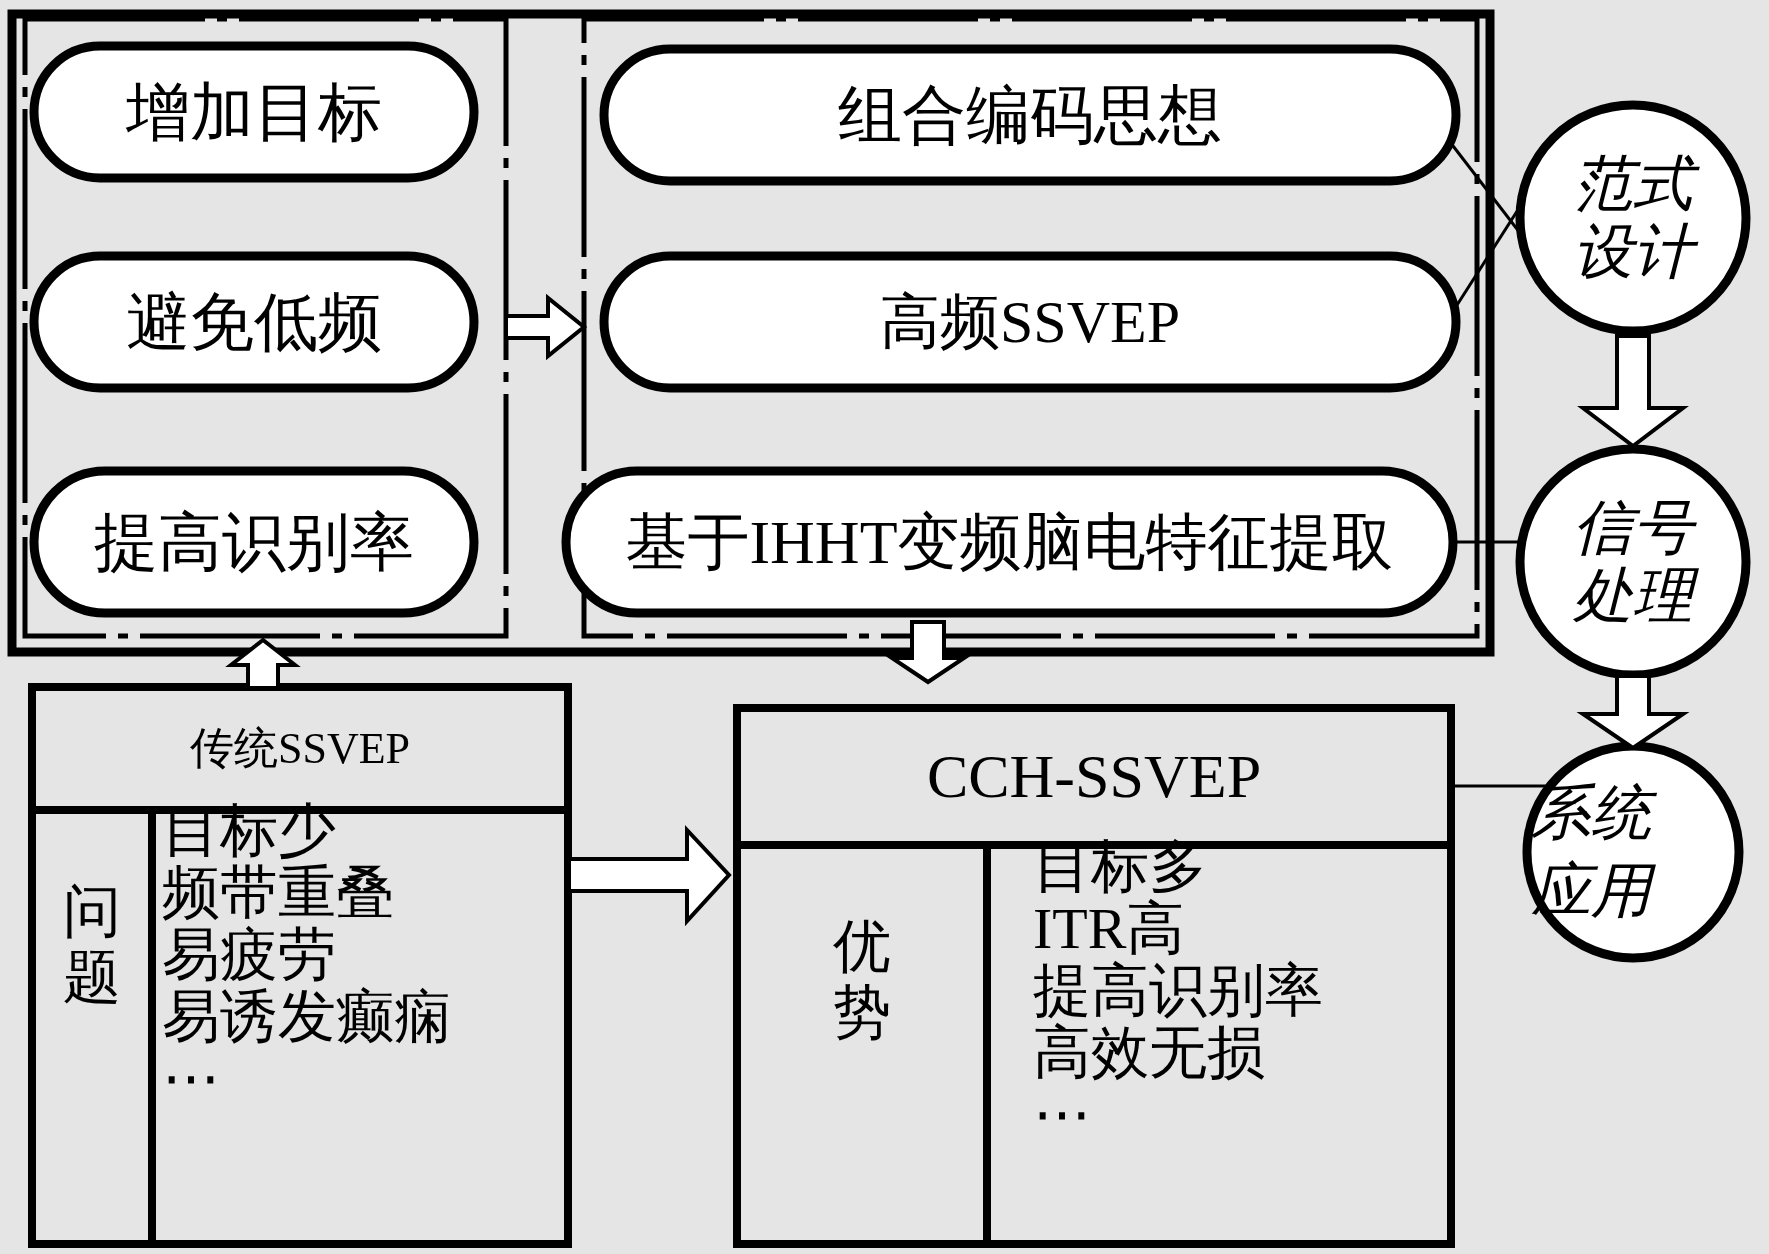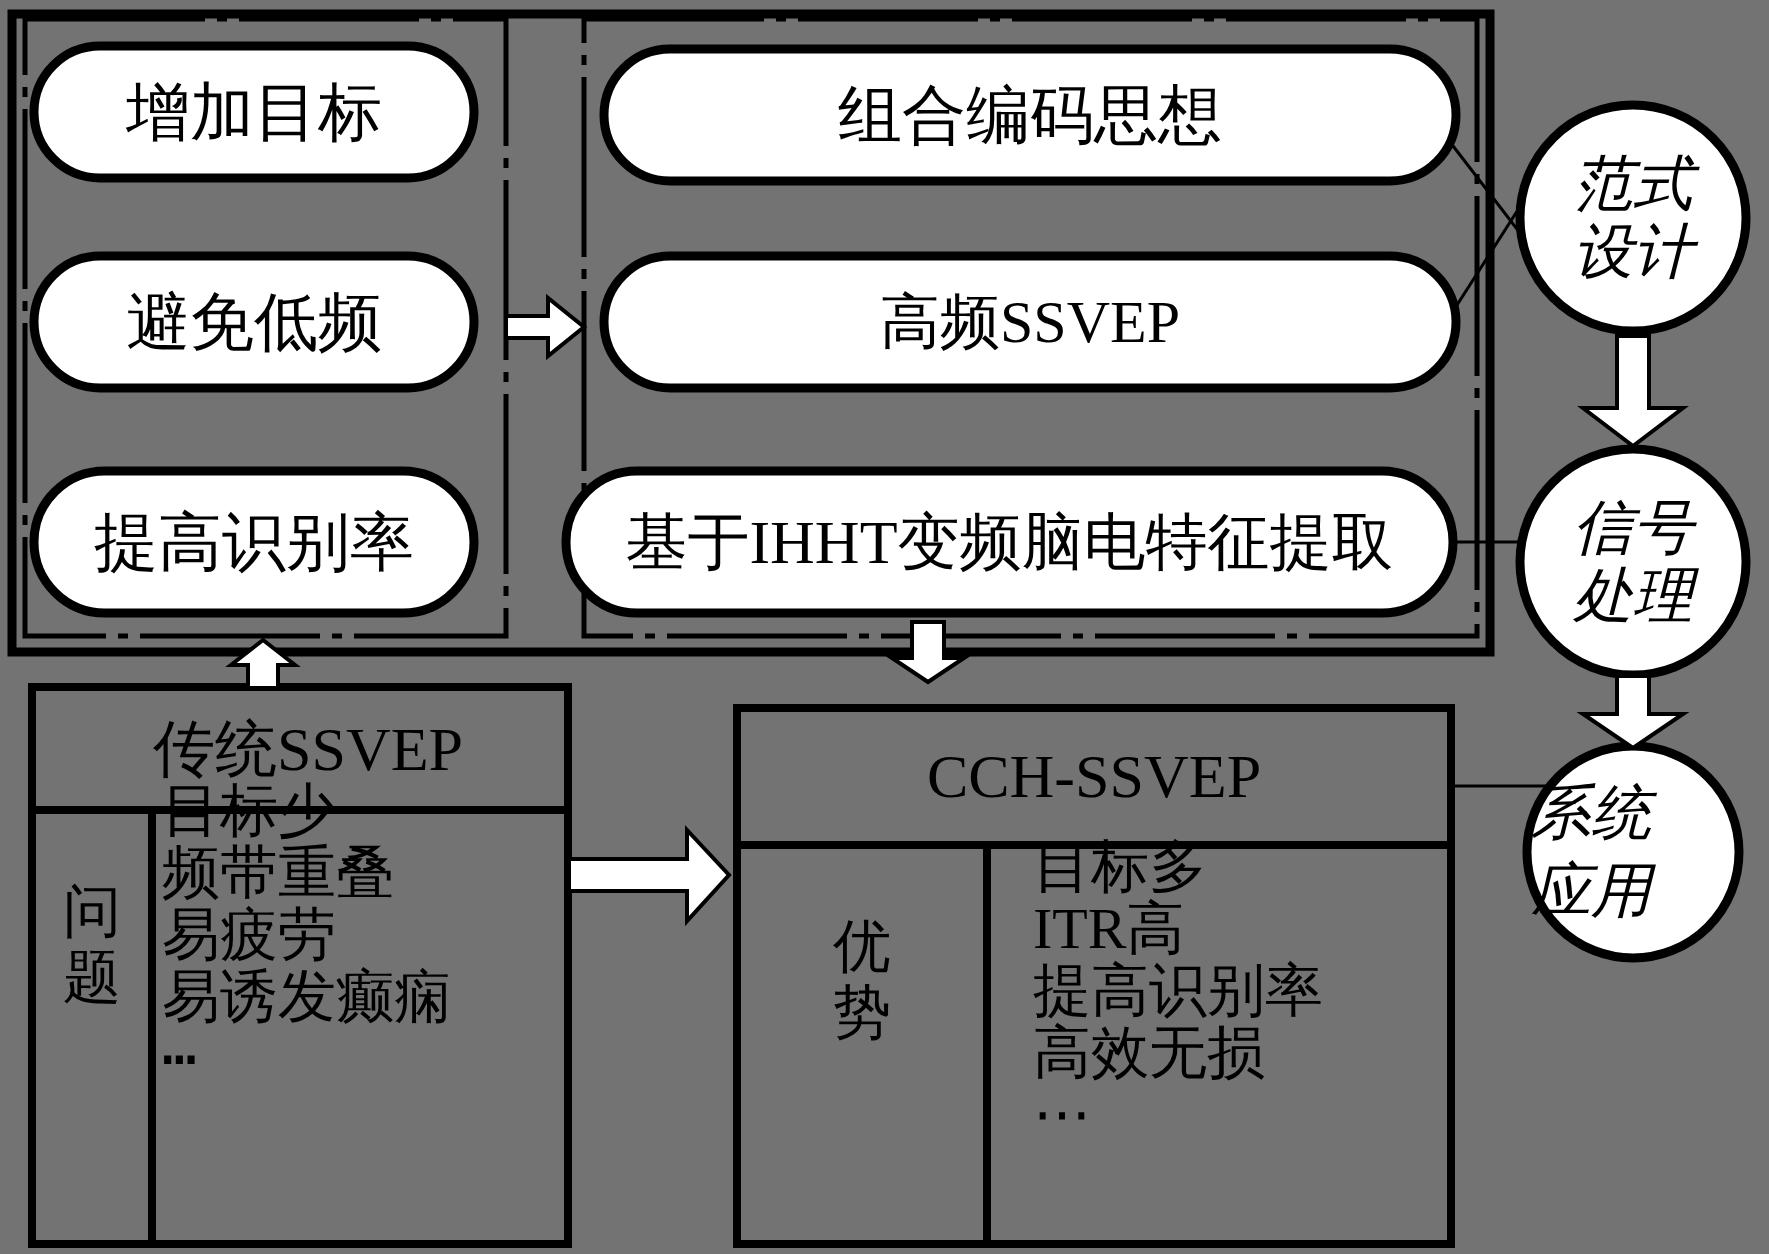--- a/index.html
+++ b/index.html
@@ -1,19 +1,19 @@
 <!DOCTYPE html>
 <html><head>
 <meta charset="utf-8">
 <style>
   html,body{margin:0;padding:0;background:#ffffff;}
   .canvas{
     position:relative;
     width:1769px;height:1254px;
-    background:#737373;
+    background:#e5e5e5;
     color:#000;
     font-family:"Liberation Serif","DejaVu Serif",serif;
     overflow:hidden;
   }
   .canvas svg{position:absolute;left:0;top:0;}
   .lbl{
     position:absolute;
     display:flex;align-items:center;justify-content:center;
     text-align:center;white-space:nowrap;
   }
@@ -21,26 +21,26 @@
   .col-lbl{flex-direction:column;font-size:58px;line-height:66px;}
   #lbl-l1{left:34px;top:46px;width:440px;height:132px;font-size:64px;}
   #lbl-l2{left:34px;top:256px;width:440px;height:132px;font-size:64px;}
   #lbl-l3{left:34px;top:471px;width:440px;height:142px;font-size:64px;}
   #lbl-r1{left:604px;top:49px;width:852px;height:132px;font-size:64px;}
   #lbl-r2{left:604px;top:256px;width:852px;height:132px;font-size:60px;}
   #lbl-r3{left:566px;top:471px;width:887px;height:142px;font-size:62px;}
   #lbl-c1{left:1520px;top:105px;width:226px;height:226px;}
   #lbl-c2{left:1520px;top:449px;width:226px;height:226px;}
   #lbl-c3{left:1485px;top:746px;width:212px;height:212px;gap:10px;}
-  #lbl-ttitle{left:40px;top:687px;width:536px;height:123px;font-size:62px;}
+  #lbl-ttitle{left:32px;top:687px;width:536px;height:123px;font-size:44px;}
   #lbl-ctitle{left:737px;top:708px;width:714px;height:137px;font-size:62px;}
   #lbl-tcol{left:32px;top:820px;width:120px;height:250px;}
   #lbl-ccol{left:737px;top:855px;width:250px;height:250px;}
   .items{position:absolute;font-size:58px;line-height:62px;white-space:nowrap;}
-  #t-items{left:162px;top:784px;font-family:Liberation Mono, monospace;}
+  #t-items{left:162px;top:800px;}
   #c-items{left:1033px;top:836px;}
 </style>
 </head>
 <body>
 
 <div class="canvas">
 
   <svg width="1769" height="1254" viewBox="0 0 1769 1254">
 
     <rect x="12" y="14" width="1478" height="638" fill="none" stroke="#000" stroke-width="9"></rect>

